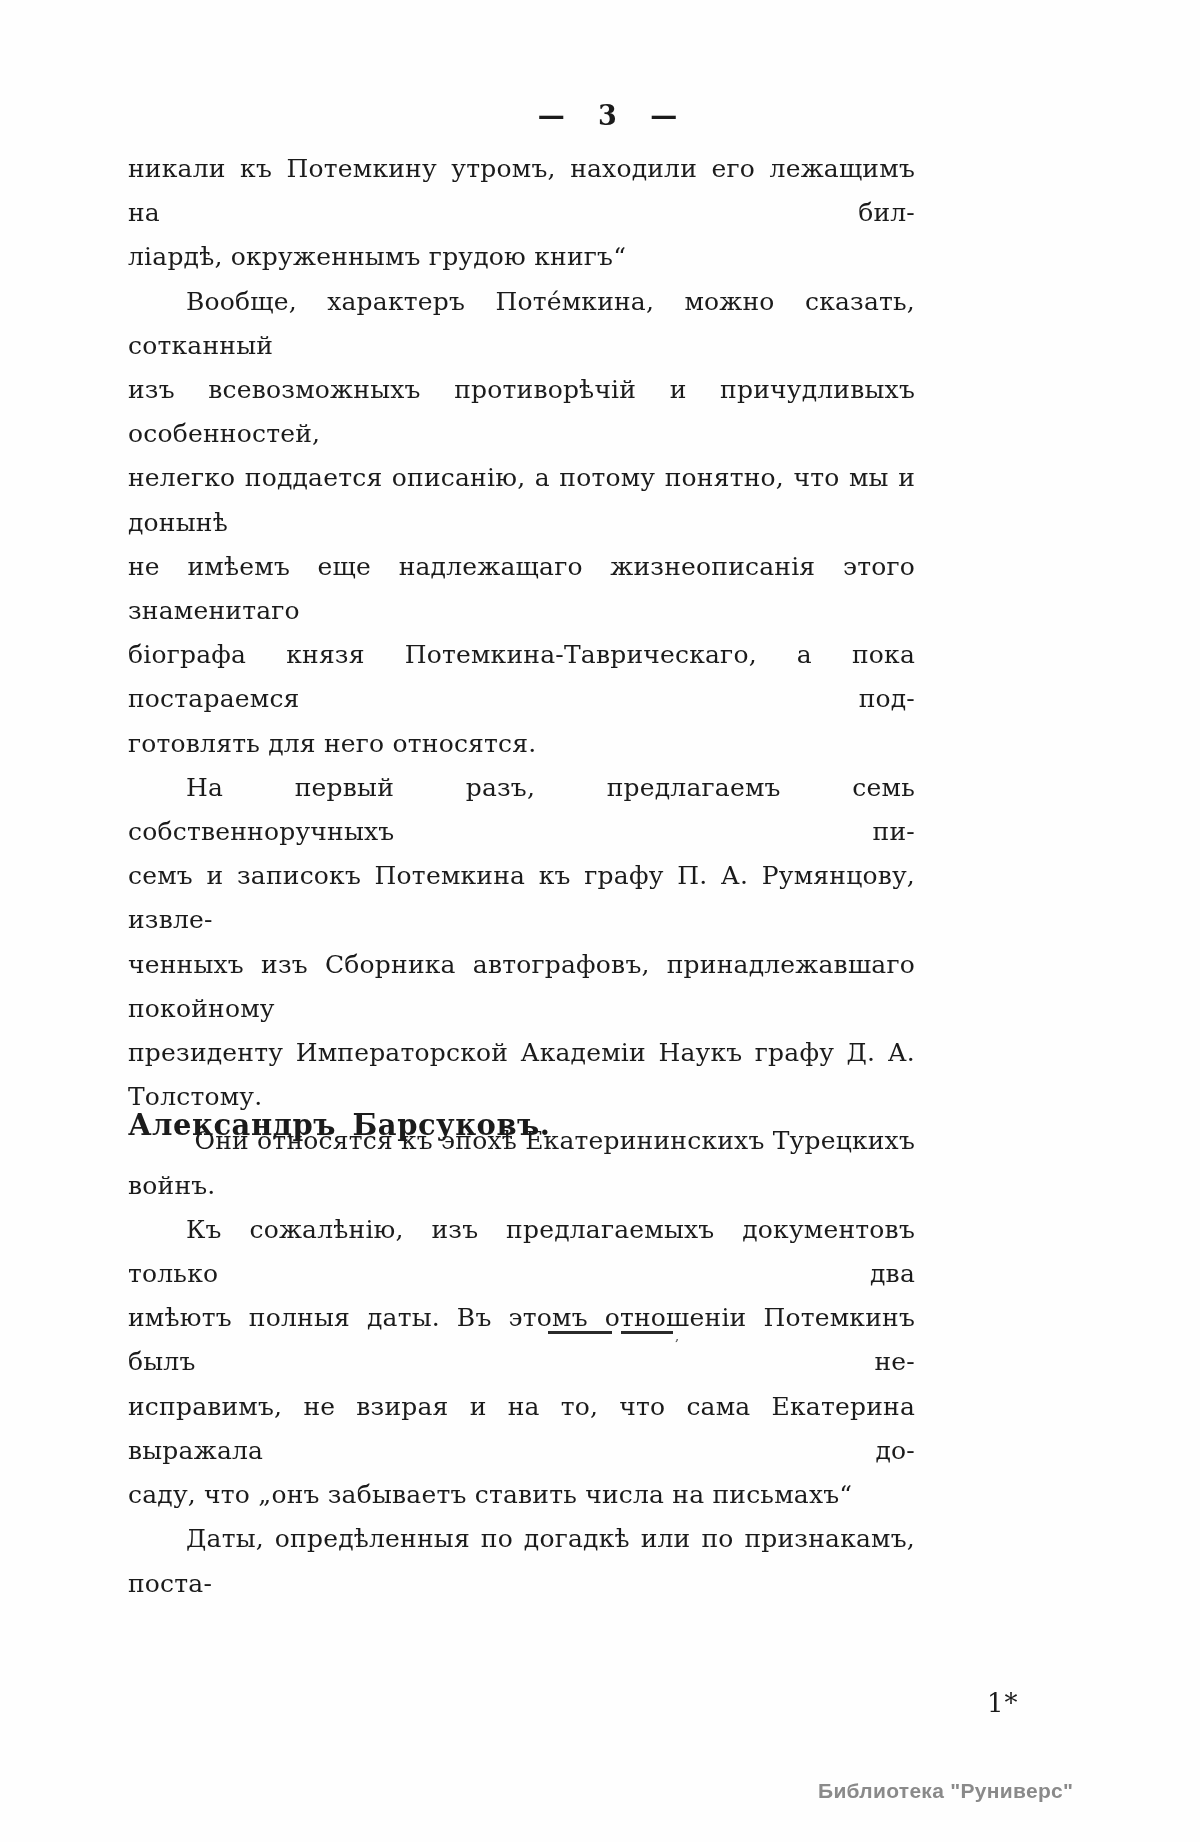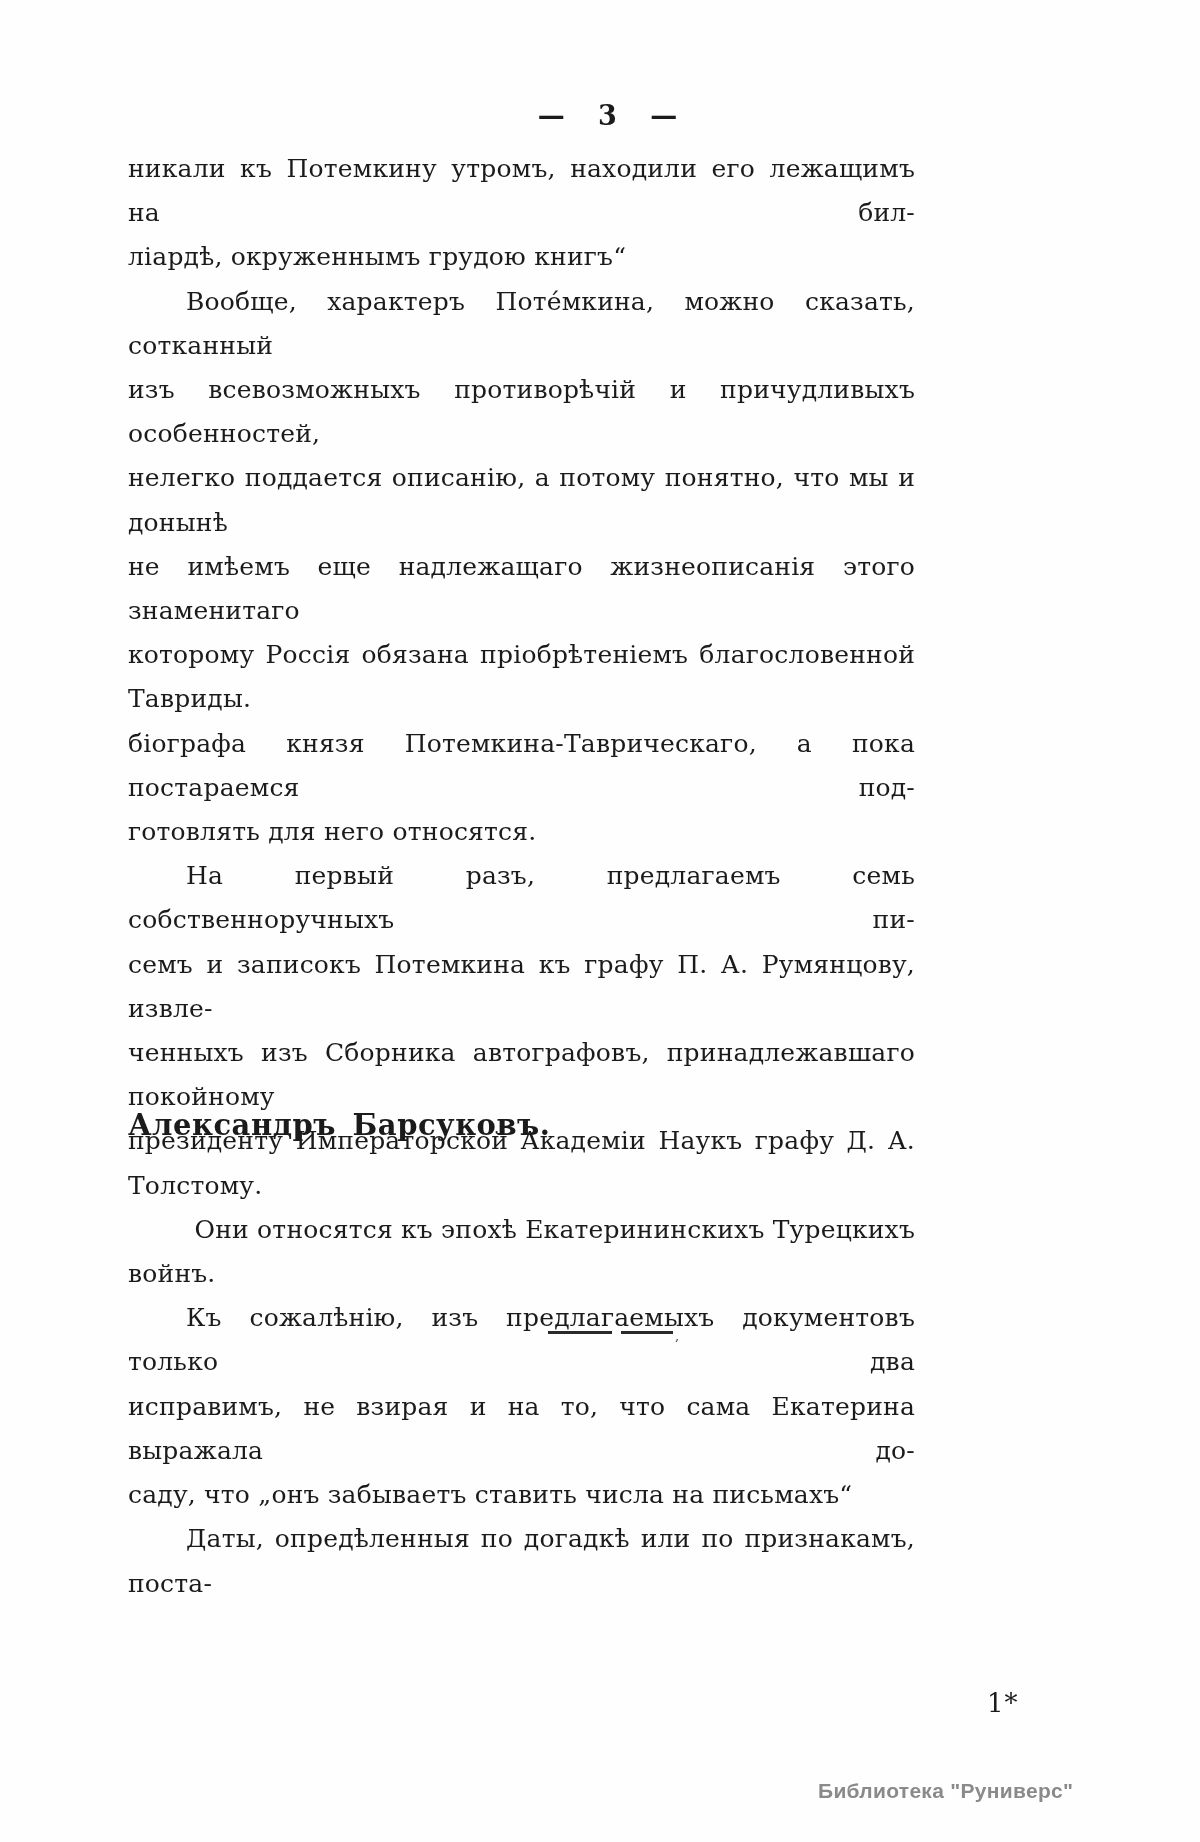--- a/index.html
+++ b/index.html
@@ -86,29 +86,29 @@
 
   <div class="page-number">— 3 —</div>
 
   <div class="text-block">
     <div class="line j">никали къ Потемкину утромъ, находили его лежащимъ на бил-</div>
     <div class="line end">ліардѣ, окруженнымъ грудою книгъ“</div>
     <div class="line j in">Вообще, характеръ Поте́мкина, можно сказать, сотканный</div>
     <div class="line j">изъ всевозможныхъ противорѣчій и причудливыхъ особенностей,</div>
     <div class="line j">нелегко поддается описанію, а потому понятно, что мы и донынѣ</div>
     <div class="line j">не имѣемъ еще надлежащаго жизнеописанія этого знаменитаго</div>
-    <div class="line j">которому Россія обязана пріобрѣтеніемъ благословенной Тавриды.</div>
     <div class="line j">біографа князя Потемкина-Таврическаго, а пока постараемся под-</div>
     <div class="line end">готовлять для него относятся.</div>
     <div class="line j in">На первый разъ, предлагаемъ семь собственноручныхъ пи-</div>
     <div class="line j">семъ и записокъ Потемкина къ графу П. А. Румянцову, извле-</div>
     <div class="line j">ченныхъ изъ Сборника автографовъ, принадлежавшаго покойному</div>
     <div class="line j">президенту Императорской Академіи Наукъ графу Д. А. Толстому.</div>
     <div class="line end">Они относятся къ эпохѣ Екатерининскихъ Турецкихъ войнъ.</div>
     <div class="line j in">Къ сожалѣнію, изъ предлагаемыхъ документовъ только два</div>
+    <div class="line j">имѣютъ полныя даты. Въ этомъ отношеніи Потемкинъ былъ не-</div>
     <div class="line j">исправимъ, не взирая и на то, что сама Екатерина выражала до-</div>
     <div class="line end">саду, что „онъ забываетъ ставить числа на письмахъ“</div>
     <div class="line j in">Даты, опредѣленныя по догадкѣ или по признакамъ, поста-</div>
 
   </div>
 
   <div class="signature">Александръ Барсуковъ.</div>
 
   <div class="divider">
     <span class="seg1"></span>

